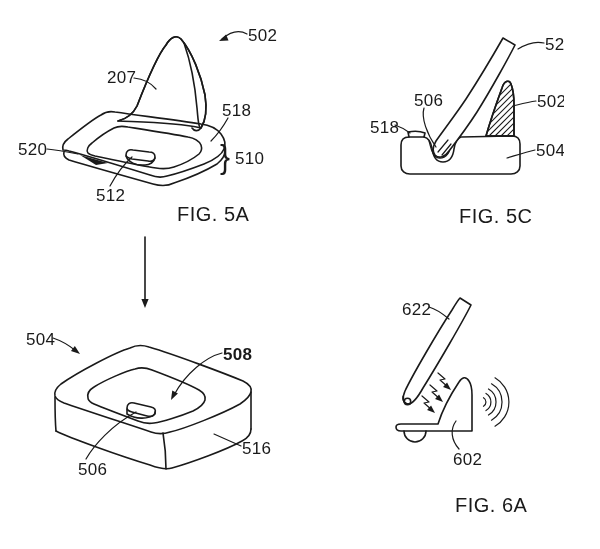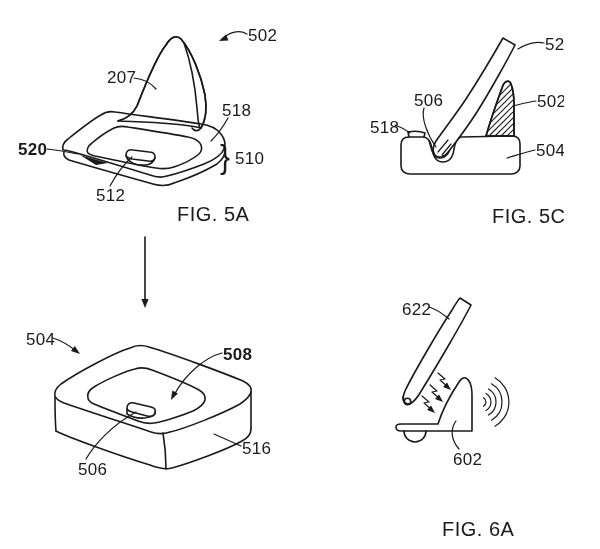--- a/index.html
+++ b/index.html
@@ -145,35 +145,35 @@
       </g>
 
       <path class="thin" d="M429,307 C436,309 443,314 449,319"></path>
       <path class="thin" d="M456,421 C450,429 451,440 459,449"></path>
     </g>
   </svg>
 
   <div class="ref" style="left:248px; top:27px;">502</div>
   <div class="ref" style="left:107px; top:69px;">207</div>
   <div class="ref" style="left:222px; top:102px;">518</div>
-  <div class="ref" style="left:18px;  top:141px;font-weight:bold;">520</div>
+  <div class="ref" style="left:18px;  top:141px;">520</div>
   <div class="brace" style="left:220px; top:140px;">}</div>
   <div class="ref" style="left:235px; top:150px;">510</div>
   <div class="ref" style="left:96px;  top:187px;">512</div>
   <div class="caption" style="left:177px; top:204px;">FIG. 5A</div>
 
   <div class="ref" style="left:545px; top:36px;text-align:right;">522</div>
   <div class="ref" style="left:414px; top:92px;">506</div>
   <div class="ref" style="left:537px; top:93px;">502</div>
   <div class="ref" style="left:370px; top:119px;">518</div>
   <div class="ref" style="left:536px; top:142px;">504</div>
-  <div class="caption" style="left:459px; top:206px;margin-left:33px;">FIG. 5C</div>
+  <div class="caption" style="left:459px; top:206px;">FIG. 5C</div>
 
   <div class="ref" style="left:26px;  top:331px;">504</div>
   <div class="ref" style="left:223px; top:346px;font-weight:bold;">508</div>
   <div class="ref" style="left:78px;  top:461px;">506</div>
   <div class="ref" style="left:242px; top:440px;">516</div>
 
   <div class="ref" style="left:402px; top:301px;">622</div>
   <div class="ref" style="left:453px; top:451px;">602</div>
-  <div class="caption" style="left:442px; top:495px;margin-top:24px;">FIG. 6A</div>
+  <div class="caption" style="left:455px; top:495px;">FIG. 6A</div>
 
 </div>
 
 </body></html>

